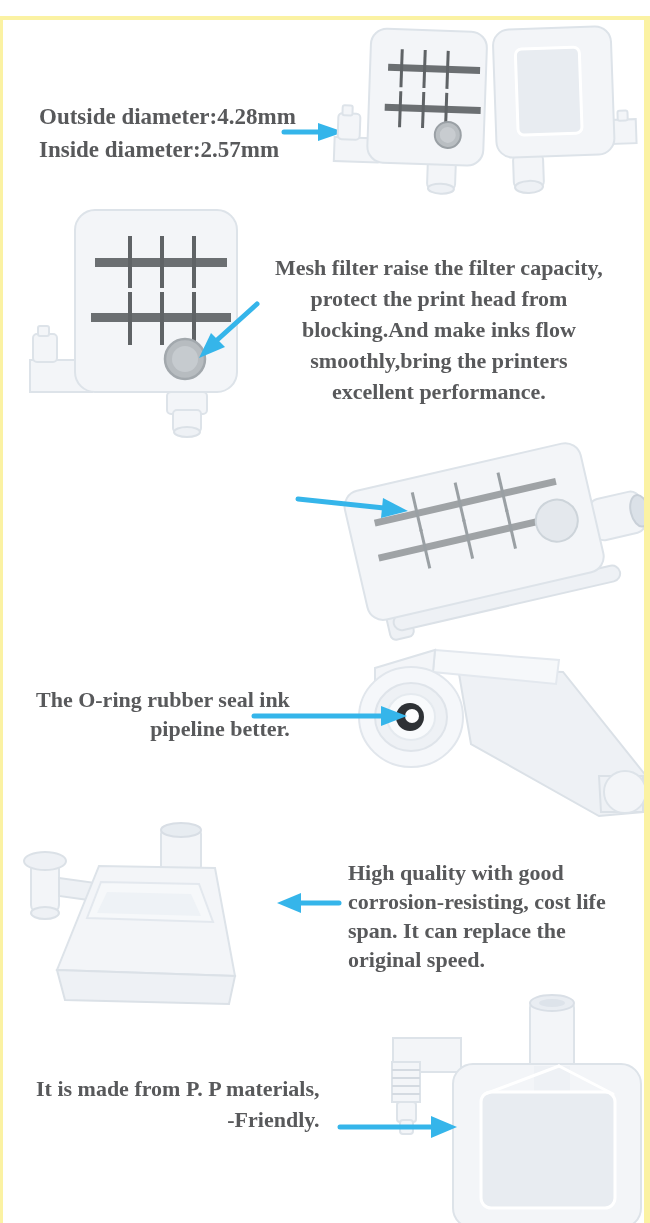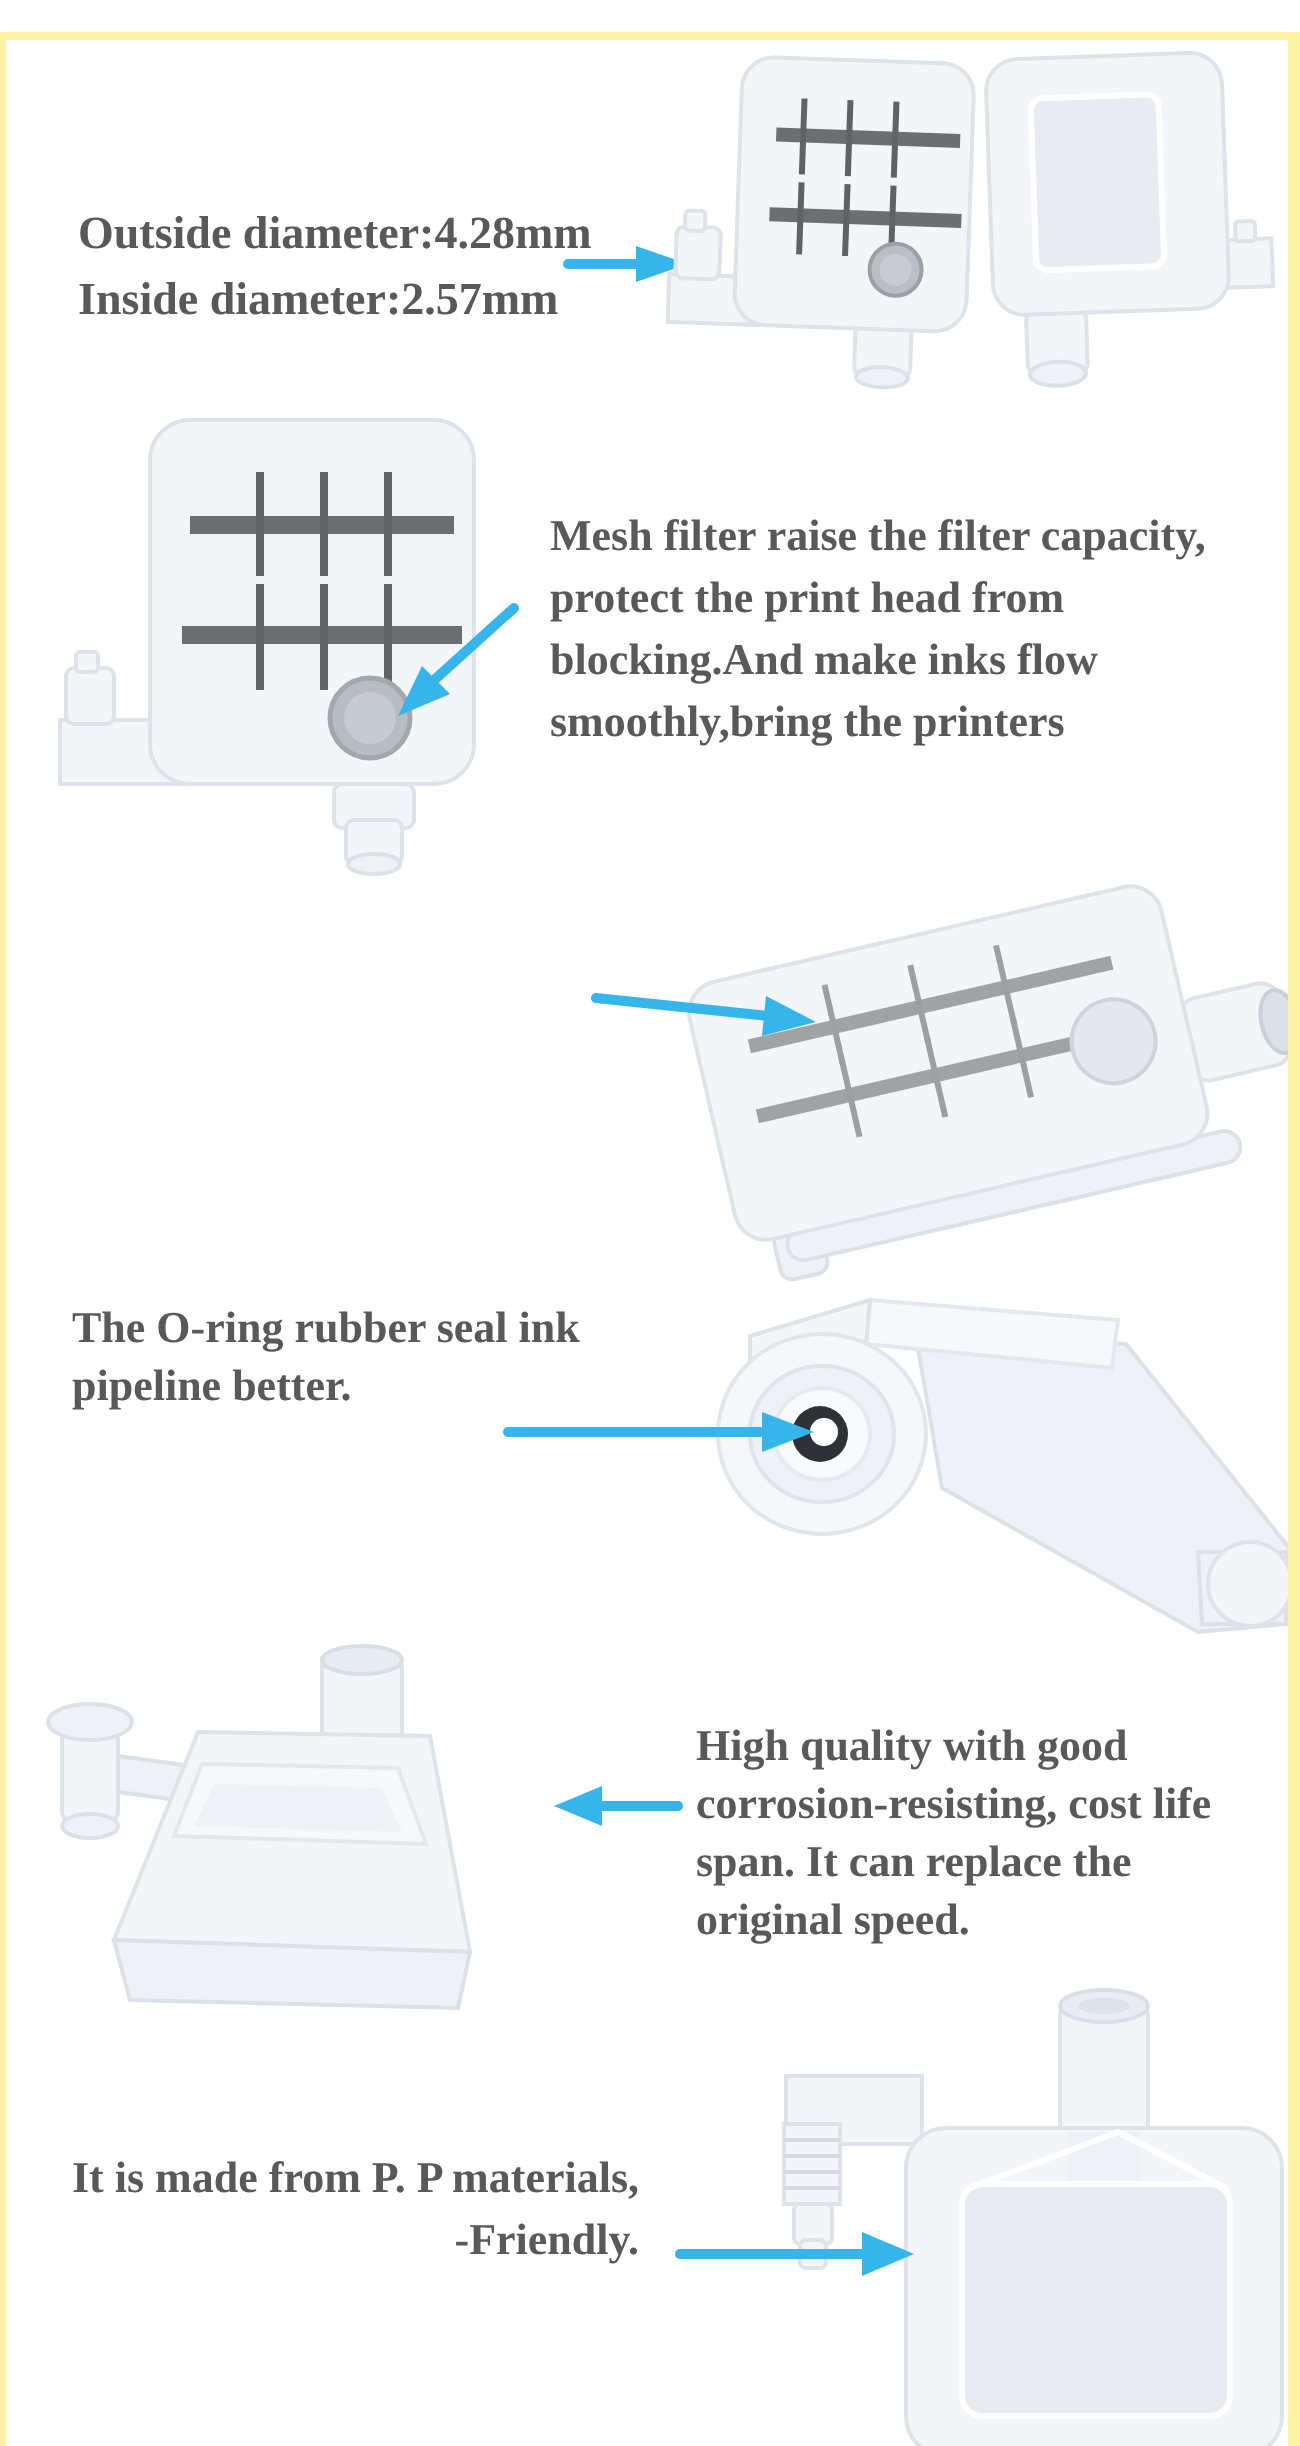--- a/index.html
+++ b/index.html
@@ -95,25 +95,26 @@
     </g>
     <circle cx="182" cy="339" r="20" fill="#b7bcc0" stroke="#a2a8ad" stroke-width="2.5"></circle>
     <circle cx="182" cy="339" r="13" fill="#c6cbcf"></circle>
   </svg>
 
   <svg class="layer" style="left:190px;top:278px;width:72px;height:68px;" viewBox="190 278 72 68">
     <line class="arrow-line" x1="254" y1="284" x2="213" y2="321"></line>
     <polygon class="arrow-head" points="196,338 208,313 222,327"></polygon>
   </svg>
 
-  <div class="text-block" style="left:272px;top:232px;line-height:31px;">
+  <div class="text-block" style="left:272px;top:232px;line-height:31px;text-align:center;">
     <div class="line">Mesh filter raise the filter capacity,</div>
     <div class="line">protect the print head from</div>
     <div class="line">blocking.And make inks flow</div>
     <div class="line">smoothly,bring the printers</div>
+    <div class="line">excellent performance.</div>
   </div>
 
 
   <svg class="layer" style="left:330px;top:420px;width:318px;height:205px;" viewBox="330 420 318 205">
     <g transform="rotate(-13 470 520)">
       <rect class="plastic-md" x="368" y="566" width="24" height="34" rx="6"></rect>
       <rect class="plastic-md" x="374" y="576" width="232" height="16" rx="8"></rect>
       <rect class="plastic" x="590" y="508" width="52" height="42" rx="10"></rect>
       <ellipse cx="639" cy="529" rx="9" ry="16" fill="#dbe1e8" stroke="#c9d0d8" stroke-width="2"></ellipse>
       <rect class="plastic" x="352" y="446" width="242" height="132" rx="16"></rect>
@@ -129,21 +130,21 @@
       </g>
       <circle cx="556" cy="520" r="21" fill="#e4e8ed" stroke="#cdd4da" stroke-width="2"></circle>
     </g>
   </svg>
 
   <svg class="layer" style="left:290px;top:470px;width:120px;height:32px;" viewBox="290 470 120 32">
     <line class="arrow-line" x1="295" y1="479" x2="381" y2="488"></line>
     <polygon class="arrow-head" points="405,491 380,478 378,498"></polygon>
   </svg>
 
-  <div class="text-block" style="left:33px;top:629px;line-height:29px;">
+  <div class="text-block" style="left:33px;top:665px;line-height:29px;text-align:right;">
     <div class="line">The O-ring rubber seal ink</div>
     <div class="line">pipeline better.</div>
   </div>
 
   <svg class="layer" style="left:340px;top:612px;width:306px;height:192px;" viewBox="340 612 306 192">
     <polygon class="plastic-md" points="455,648 560,652 648,762 640,792 596,796 468,724"></polygon>
     <polygon class="plastic-lt" points="432,630 556,640 553,664 430,652"></polygon>
     <polygon class="plastic" points="372,648 432,630 430,652 398,662 398,676 372,668"></polygon>
     <polygon class="plastic-md" points="596,756 640,756 640,792 598,792"></polygon>
     <circle cx="622" cy="772" r="21" class="plastic"></circle>

